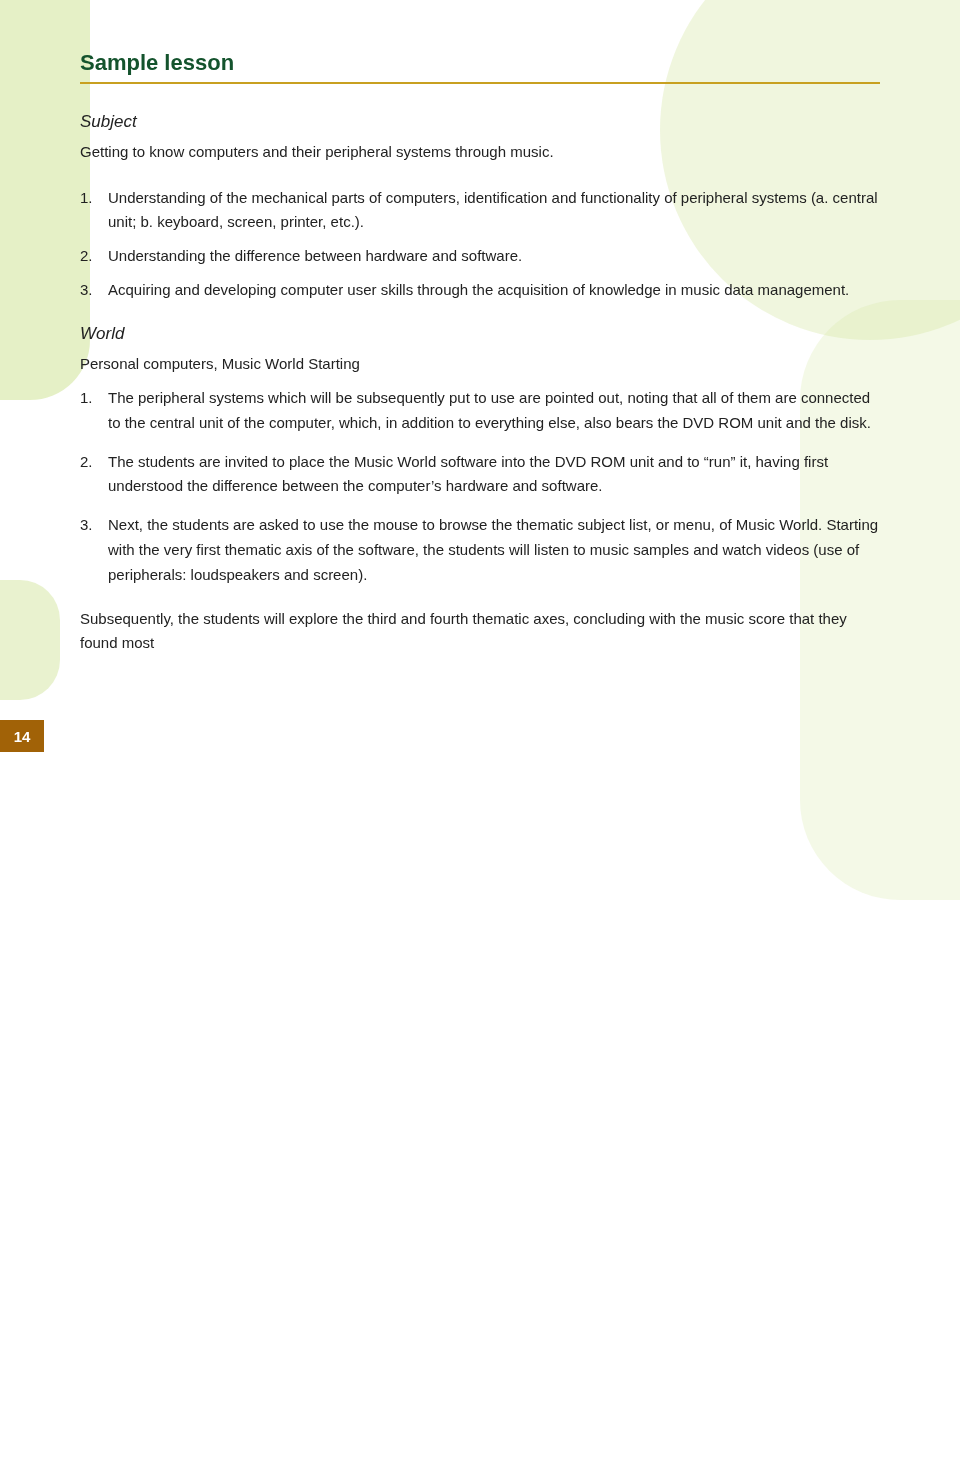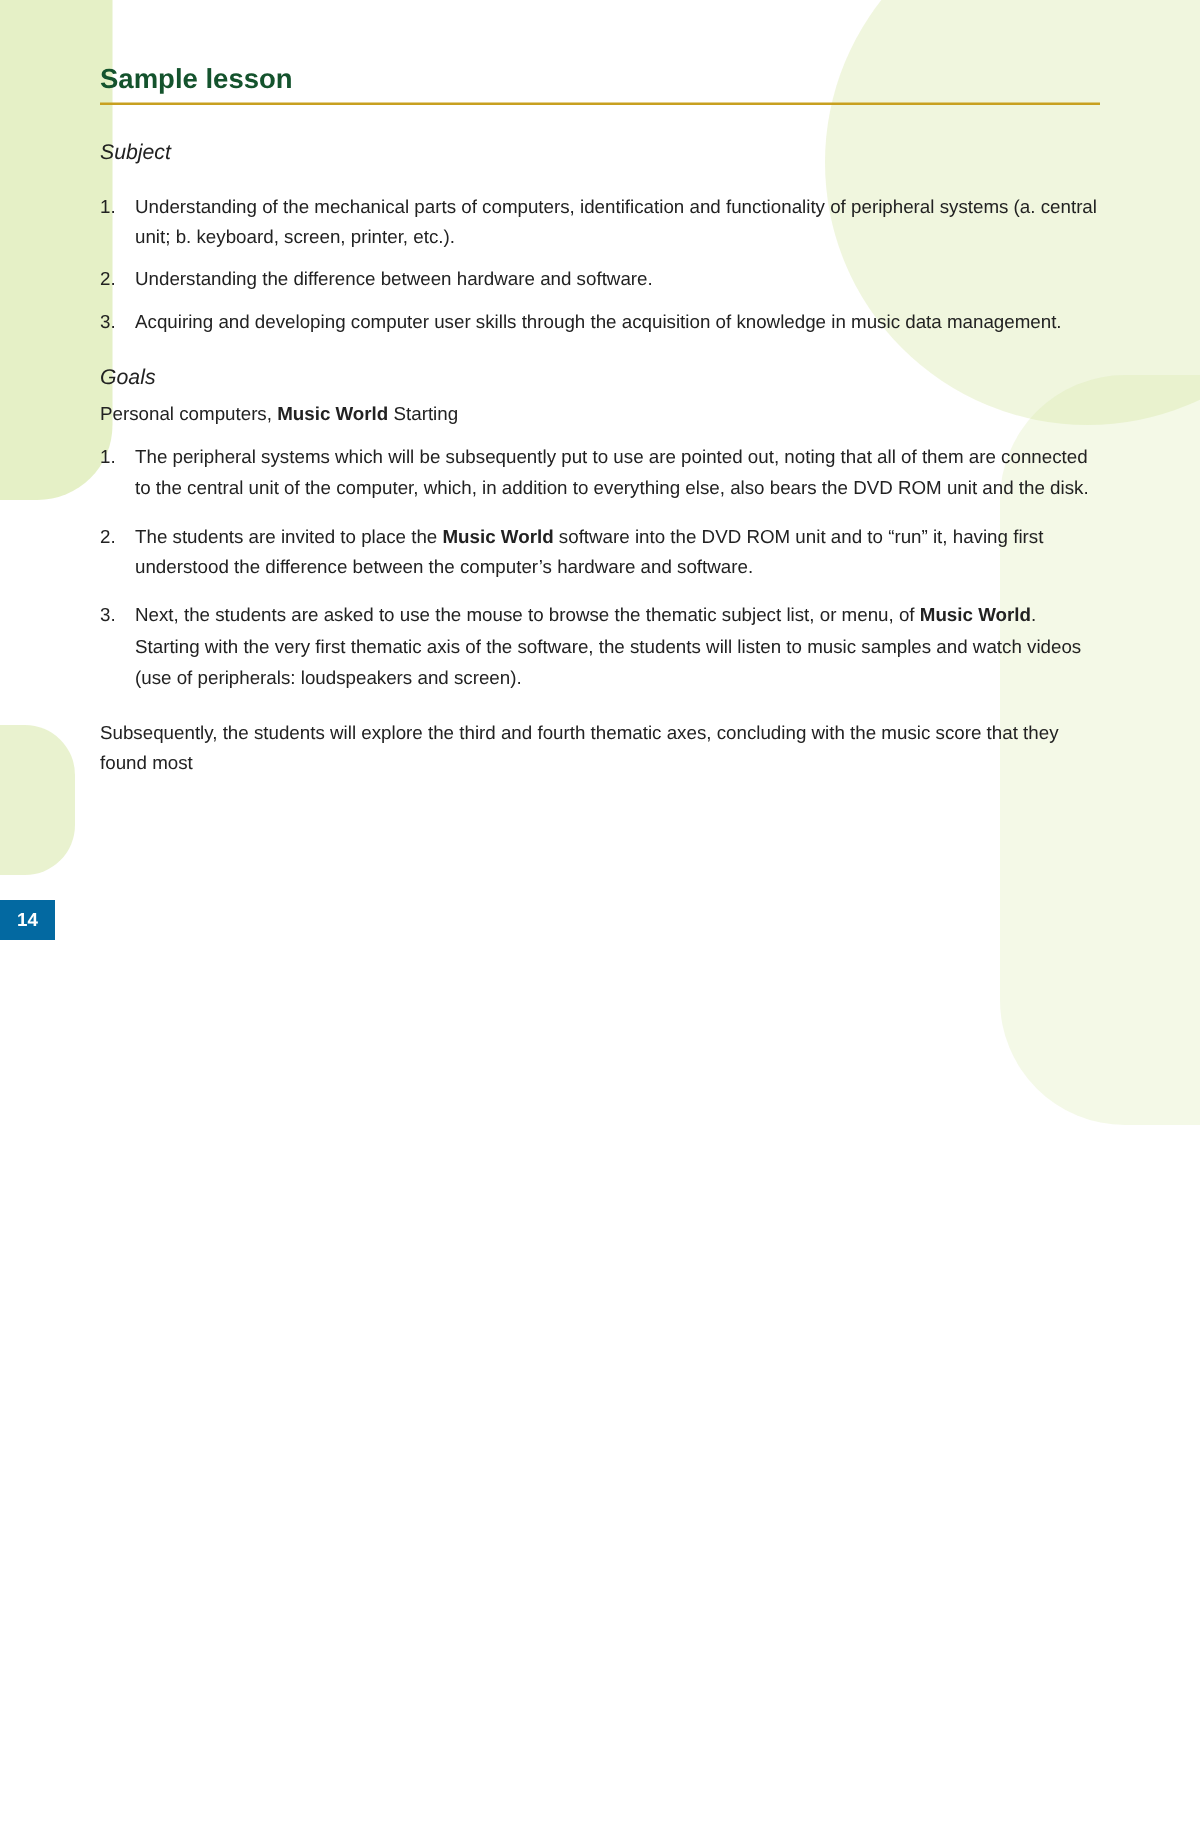--- a/index.html
+++ b/index.html
@@ -82,21 +82,21 @@
       position: relative;
       z-index: 1;
       padding: 40px 80px 60px 80px;
     }
 
     
     .page-number-badge {
       position: absolute;
       left: 0;
       top: 720px;
-      background: #0369a1;
+      background: #a16207;
       color: #ffffff;
       font-size: 15px;
       font-weight: bold;
       width: 44px;
       height: 32px;
       display: flex;
       align-items: center;
       justify-content: center;
       z-index: 10;
     }
@@ -168,21 +168,21 @@
       margin-bottom: 8px;
     }
 
     .means-text {
       font-size: 15px;
       color: #222222;
       line-height: 1.6;
     }
 
     .bold-text {
-      font-weight: bold;
+      font-weight: normal;
     }
 
     .course-section {
       margin-top: 8px;
     }
 
     .course-list {
       list-style: none;
       margin-top: 10px;
     }
@@ -223,40 +223,41 @@
 <div class="page-number-badge">
   <span>14</span>
 </div>
 
 <div class="page-content">
 
   <div class="section-title">Sample lesson</div>
   <div class="gold-divider"></div>
 
   <div class="label-italic">Subject</div>
+  <p class="body-text">Getting to know computers and their peripheral systems through music.</p>
 
   <div class="section-gap">
     <ul class="goals-list">
       <li>
         <span class="num">1.</span>
         <span class="text">Understanding of the mechanical parts of computers, identification and functionality of peripheral systems (a. central unit; b. keyboard, screen, printer, etc.).</span>
       </li>
       <li>
         <span class="num">2.</span>
         <span class="text">Understanding the difference between hardware and software.</span>
       </li>
       <li>
         <span class="num">3.</span>
         <span class="text">Acquiring and developing computer user skills through the acquisition of knowledge in music data management.</span>
       </li>
     </ul>
   </div>
 
   <div class="means-section">
-    <div class="label-italic">Goals</div>
+    <div class="label-italic">World</div>
     <p class="means-text">
       <span>Personal computers, </span><span class="bold-text">Music World</span><span> Starting</span>
     </p>
   </div>
 
   <div class="course-section">
     <ul class="course-list">
       <li>
         <span class="num">1.</span>
         <span class="text">The peripheral systems which will be subsequently put to use are pointed out, noting that all of them are connected to the central unit of the computer, which, in addition to everything else, also bears the DVD ROM unit and the disk.</span>

